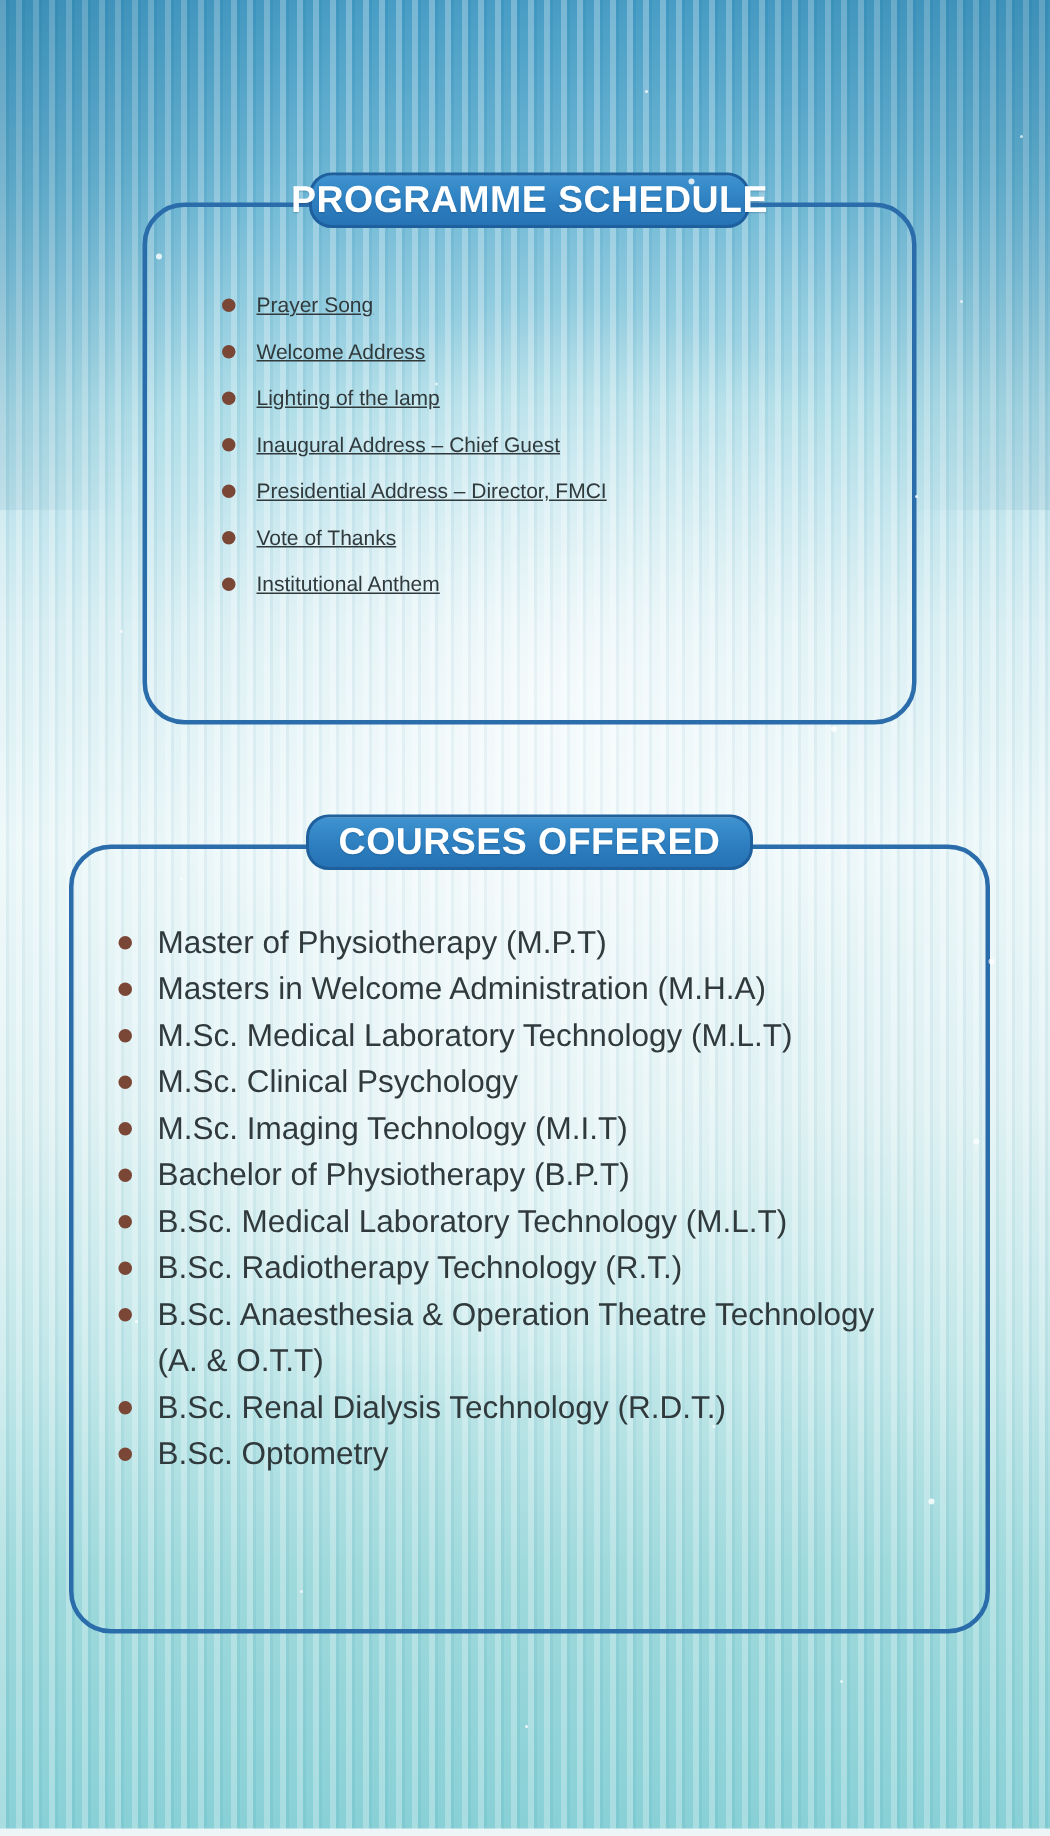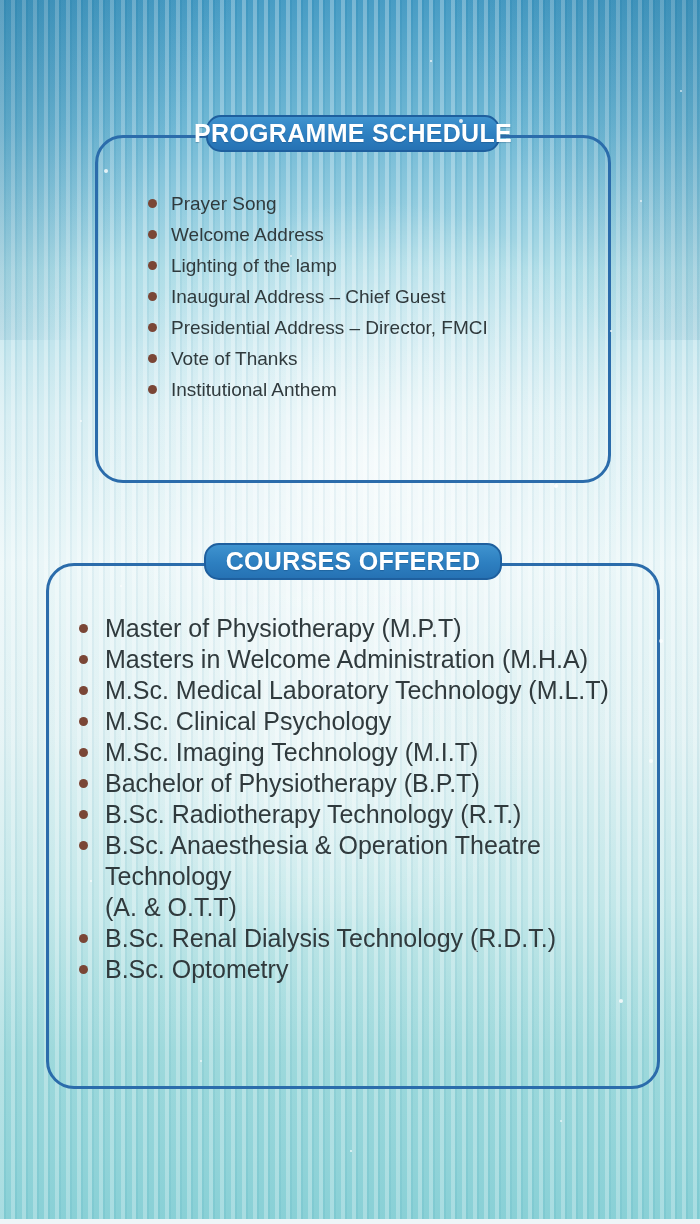--- a/index.html
+++ b/index.html
@@ -80,22 +80,22 @@
     text-shadow:0 1px 1px rgba(0,40,80,0.25);
   }
   .pill-schedule { width:294px; }
   .pill-courses  { width:298px; }
 
   
   ul.items {
     list-style:none; margin:0;
     color:var(--item-text, #303a3d);
   }
-  .section-schedule ul.items { padding:50px 18px 0 50px; font-size:19px; }
-  .section-courses  ul.items { padding:47px 14px 0 30px; font-size:25px; }
+  .section-schedule ul.items { padding:50px 18px 0 50px; font-size:14px;text-decoration:underline; }
+  .section-courses  ul.items { padding:47px 14px 0 30px; font-size:21px; }
   ul.items li {
     display:flex; align-items:flex-start;
     line-height:31px;
     white-space:pre-line;
   }
   .bullet {
     flex:none; width:9px; height:9px; border-radius:50%;
     background:var(--bullet-brown, #7a4636);
     margin-top:11px;
   }
@@ -128,20 +128,21 @@
     <div class="pill pill-courses">
       <span>COURSES OFFERED</span>
     </div>
     <ul class="items">
         <li><span class="bullet"></span><span class="item-text">Master of Physiotherapy (M.P.T)</span></li>
         <li><span class="bullet"></span><span class="item-text">Masters in Welcome Administration (M.H.A)</span></li>
         <li><span class="bullet"></span><span class="item-text">M.Sc. Medical Laboratory Technology (M.L.T)</span></li>
         <li><span class="bullet"></span><span class="item-text">M.Sc. Clinical Psychology</span></li>
         <li><span class="bullet"></span><span class="item-text">M.Sc. Imaging Technology (M.I.T)</span></li>
         <li><span class="bullet"></span><span class="item-text">Bachelor of Physiotherapy (B.P.T)</span></li>
+        <li><span class="bullet"></span><span class="item-text">B.Sc. Medical Laboratory Technology (M.L.T)</span></li>
         <li><span class="bullet"></span><span class="item-text">B.Sc. Radiotherapy Technology (R.T.)</span></li>
         <li><span class="bullet"></span><span class="item-text">B.Sc. Anaesthesia &amp; Operation Theatre Technology
 (A. &amp; O.T.T)</span></li>
         <li><span class="bullet"></span><span class="item-text">B.Sc. Renal Dialysis Technology (R.D.T.)</span></li>
         <li><span class="bullet"></span><span class="item-text">B.Sc. Optometry</span></li>
       </ul>
   </div>
 
   <div class="bottom-strip"></div>
 </div>

